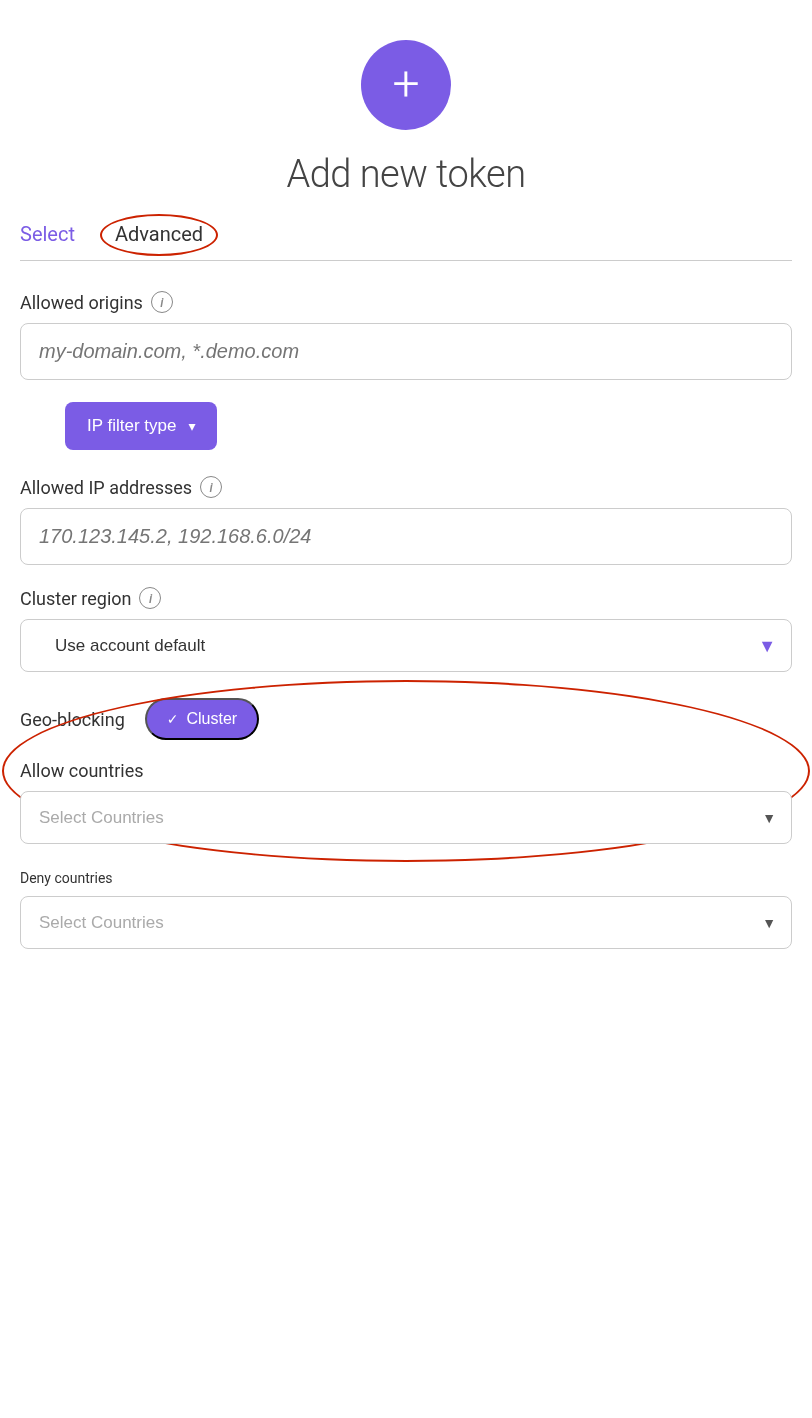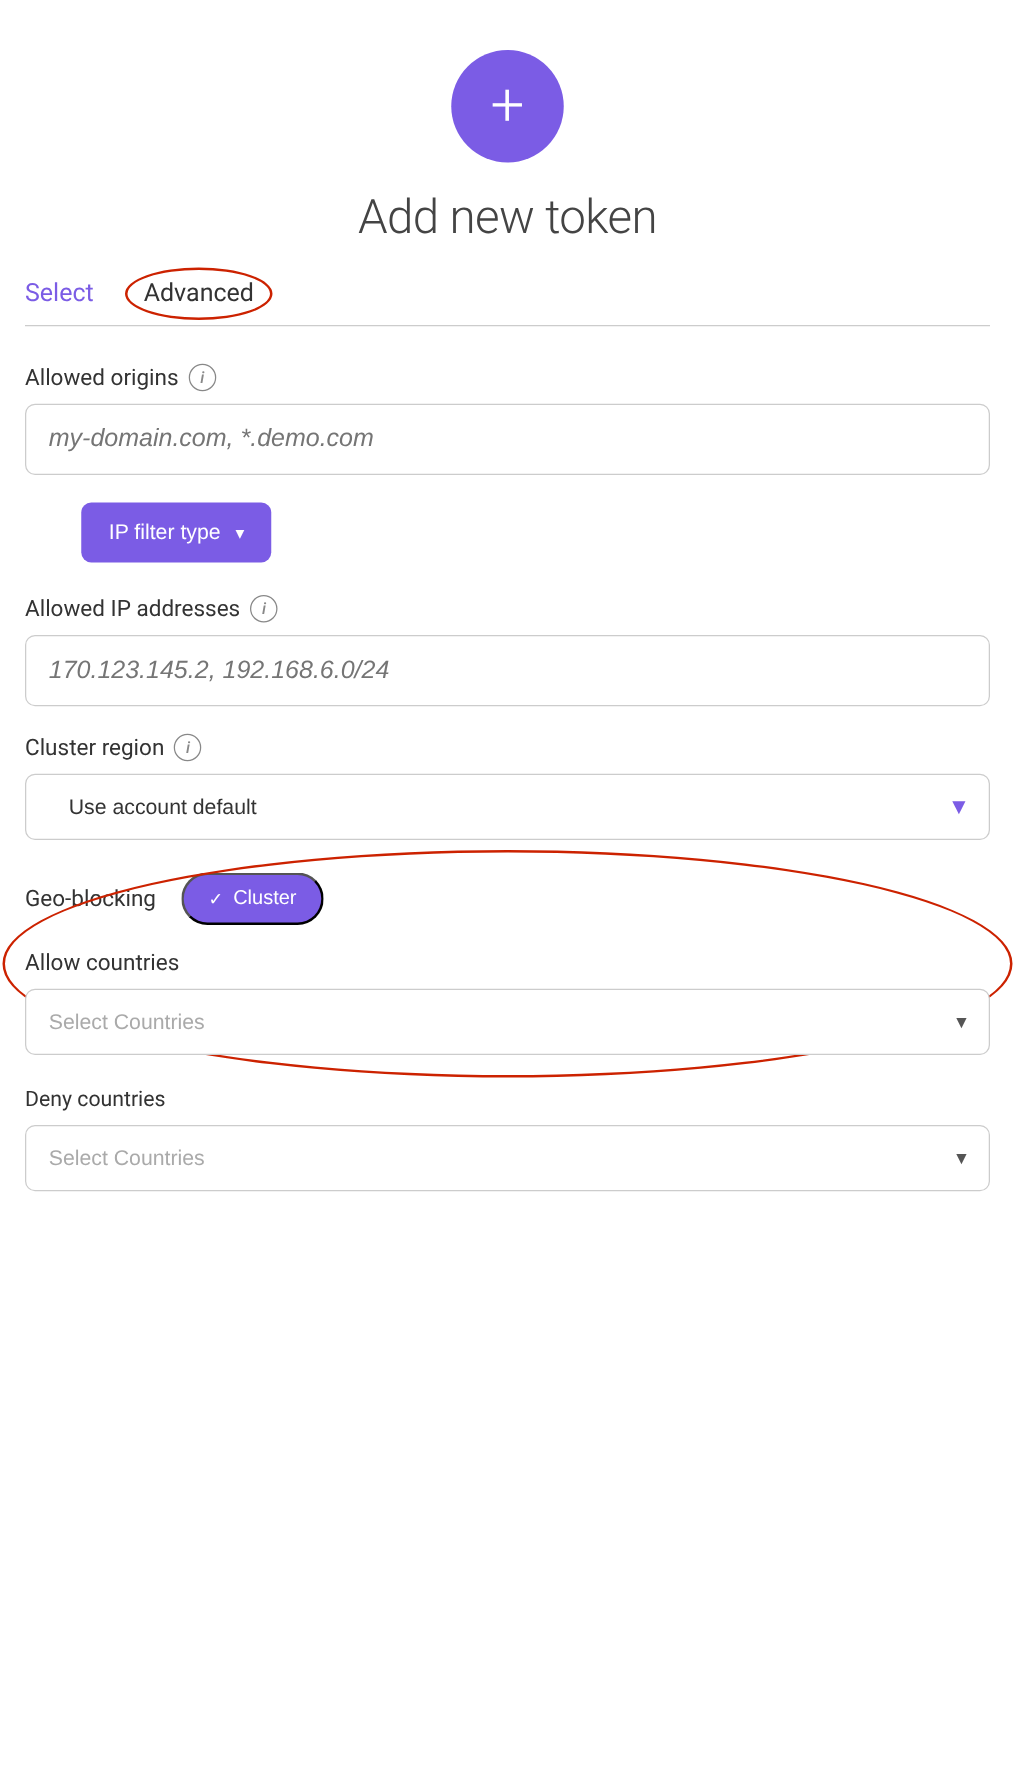--- a/index.html
+++ b/index.html
@@ -268,21 +268,21 @@
       font-size: 14px;
       pointer-events: none;
     }
 
     .deny-countries-section {
       width: 100%;
       margin-top: 10px;
     }
 
     .deny-countries-label {
-      font-size: 17px;
+      font-size: 14px;
       color: #333333;
       margin-bottom: 10px;
     }
   </style>
 </head>
 <body>
 
 <div class="container">
 
   <div class="plus-icon-circle">

